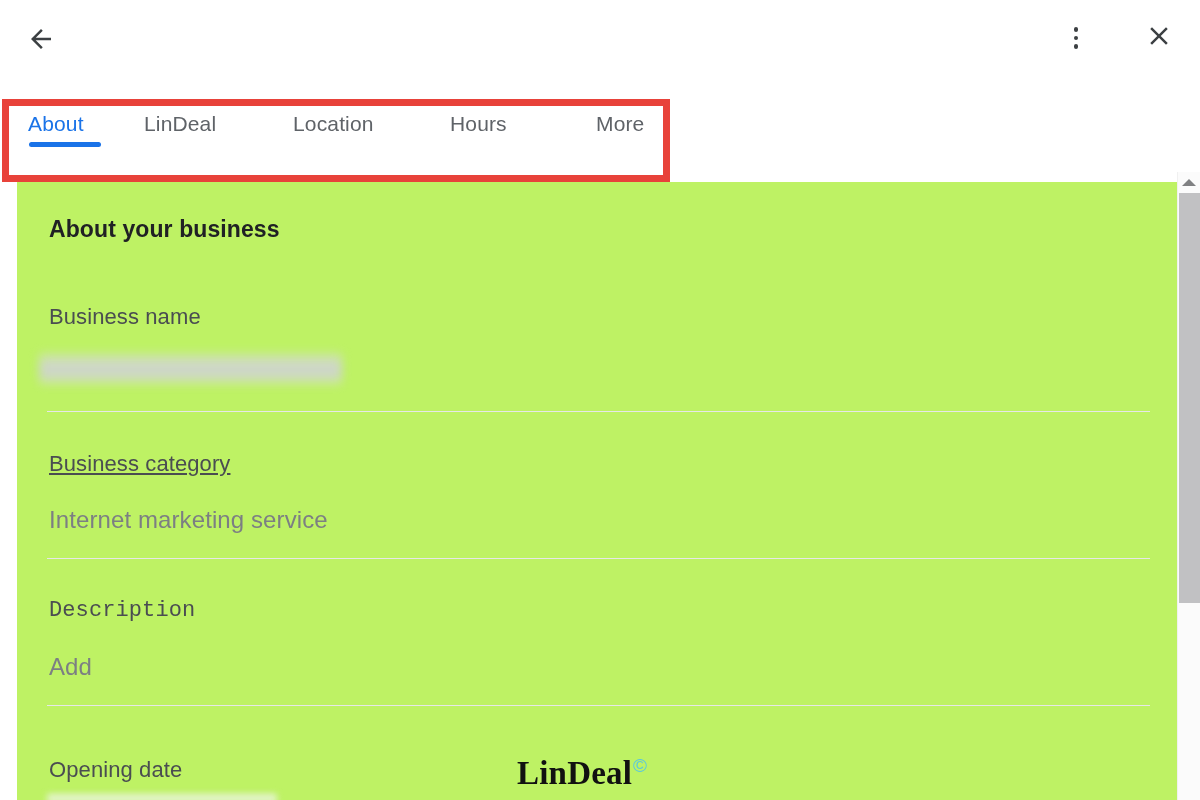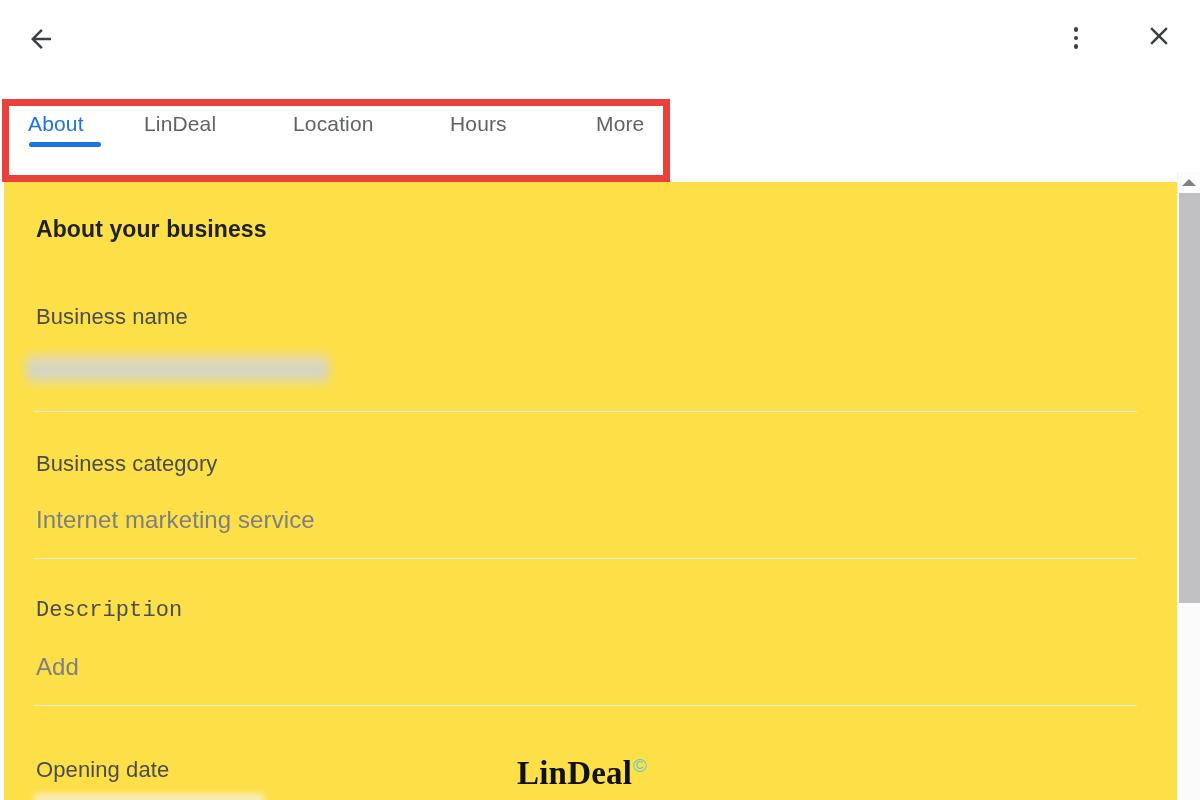--- a/index.html
+++ b/index.html
@@ -125,25 +125,25 @@
     height: 83px;
     border: 7px solid #e8423a;
     box-sizing: border-box;
     pointer-events: none;
     z-index: 5;
   }
 
   
   .content {
     position: absolute;
-    left: 4px;
+    left: 17px;
     top: 182px;
     width: 1177px;
     height: 618px;
-    background: #fde047;
+    background: #bef264;
     overflow: hidden;
   }
   .section-title {
     position: absolute;
     left: 32px;
     top: 34px;
     font-size: 23px;
     font-weight: 700;
     color: #202124;
     letter-spacing: 0.1px;
@@ -302,21 +302,21 @@
 
 <div class="content">
   <div class="section-title">About your business</div>
   <div id="fields-host">
       <div class="field">
         <div class="field-label" style="top: 122px;">Business name</div>
         <div class="field-value redacted" style="top: 170px;"></div>
         <div class="divider" style="top: 229px;"></div>
       </div>
       <div class="field">
-        <div class="field-label" style="top: 269px;">Business category</div>
+        <div class="field-label" style="top: 269px; text-decoration: underline;">Business category</div>
         <div class="field-value" style="top: 324px;">Internet marketing service</div>
         <div class="divider" style="top: 376px;"></div>
       </div>
       <div class="field">
         <div class="field-label" style="top: 416px; font-family: Liberation Mono, monospace;">Description</div>
         <div class="field-value" style="top: 471px;">Add</div>
         <div class="divider" style="top: 523px;"></div>
       </div>
       <div class="field">
         <div class="field-label" style="top: 563px; margin-top: 12px;">Opening date</div>

